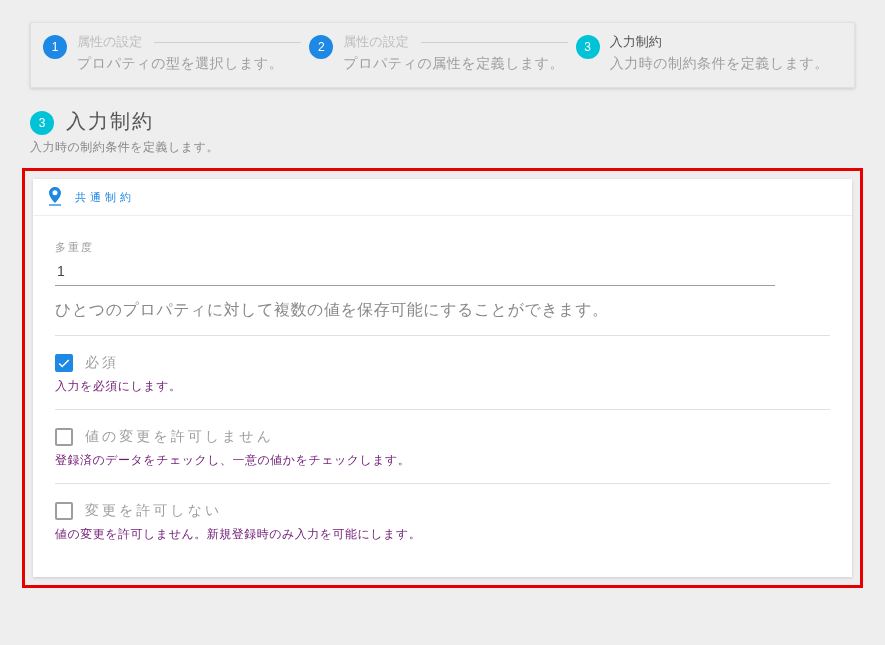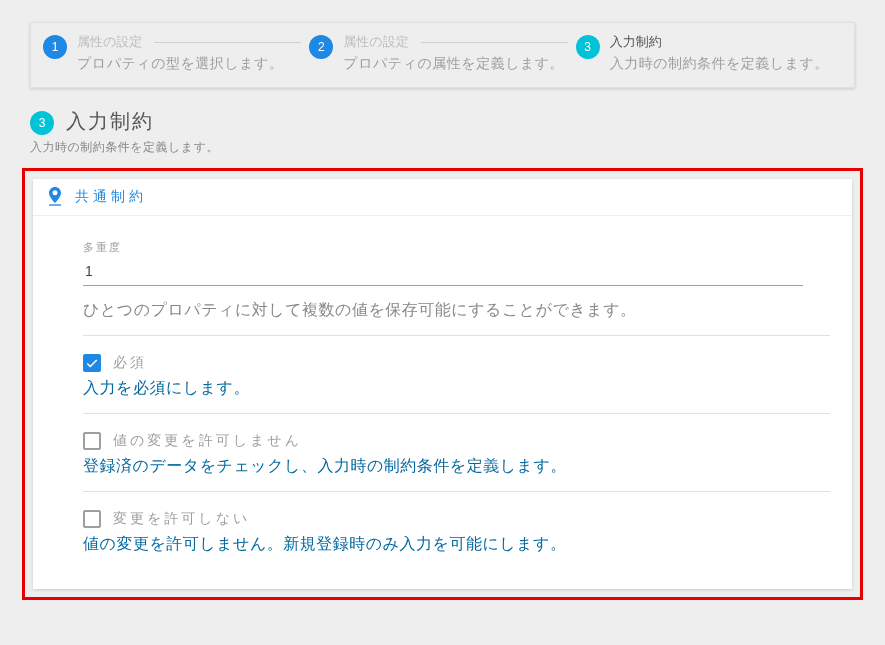--- a/index.html
+++ b/index.html
@@ -103,30 +103,29 @@
       padding: 8px 14px 8px 14px;
       border-bottom: 1px solid #eeeeee;
     }
     .panel-header .icon {
       color: #1E88E5;
       margin-right: 12px;
       display: inline-flex;
     }
     .panel-header-title {
       color: #1E88E5;
-      font-size: 14px;
+      font-size: 11px;
       letter-spacing: 4px;
     }
     .panel-body {
       padding: 6px 22px 20px 22px;
     }
     .field-block {
       padding: 18px 0 14px 0;
       border-bottom: 1px solid #e0e0e0;
-      margin-left: 28px;
     }
     .field-block:last-child { border-bottom: none; }
     .field-label-small {
       font-size: 11px;
       color: #9e9e9e;
       letter-spacing: 2px;
       margin-bottom: 4px;
       display: block;
     }
     .text-input {
@@ -168,22 +167,22 @@
     }
     .checkbox.checked svg { display: block; }
     .checkbox svg { display: none; }
     .check-label {
       font-size: 14px;
       color: #9e9e9e;
       letter-spacing: 3px;
     }
     .check-help {
       margin-top: 6px;
-      font-size: 16px;
-      color: #0369a1;
+      font-size: 12px;
+      color: #701a75;
       letter-spacing: 0.5px;
     }
   </style>
 </head>
 <body>
 
 <div class="stepper">
   <div class="step">
     <div class="step-circle inactive">1</div>
     <div class="step-text">
@@ -252,21 +251,21 @@
         <div class="check-help">入力を必須にします。</div>
       </div>
 
       <div class="field-block">
         <div class="check-row">
           <span class="checkbox">
             
           </span>
           <span class="check-label">値の変更を許可しません</span>
         </div>
-        <div class="check-help">登録済のデータをチェックし、入力時の制約条件を定義します。</div>
+        <div class="check-help">登録済のデータをチェックし、一意の値かをチェックします。</div>
       </div>
 
       <div class="field-block">
         <div class="check-row">
           <span class="checkbox">
             
           </span>
           <span class="check-label">変更を許可しない</span>
         </div>
         <div class="check-help">値の変更を許可しません。新規登録時のみ入力を可能にします。</div>

